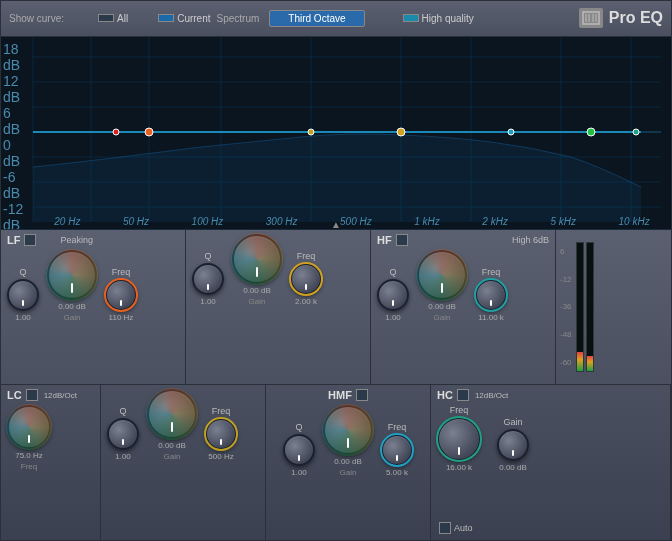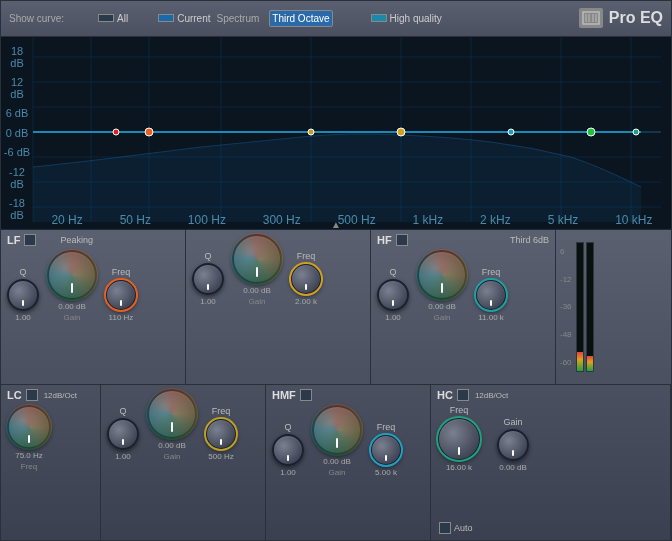--- a/index.html
+++ b/index.html
@@ -51,21 +51,21 @@
       background: #2a3a4a;
     }
     .curve-indicator.blue { background: #1a6aaa; }
     .curve-indicator.cyan { background: #1a8aaa; }
     .curve-label { color: #ccc; font-size: 10px; }
     .spectrum-dropdown {
       background: #2a6aaa;
       border: 1px solid #888;
       color: #fff;
       font-size: 10px;
-      padding: 2px 2px;
+      padding: 2px 18px;
       cursor: pointer;
       border-radius: 2px;
     }
 
     .logo-area {
       margin-left: auto;
       display: flex;
       align-items: center;
       gap: 6px;
     }
@@ -110,35 +110,36 @@
       top: 0;
       bottom: 0;
       width: 32px;
       display: flex;
       flex-direction: column;
       justify-content: space-around;
       padding: 4px 2px;
     }
     .db-label {
       color: #4a8aaa;
-      font-size: 11px;
-      text-align: center;
+      font-size: 14px;
+      text-align: left;
     }
 
     .freq-labels {
       position: absolute;
       bottom: 2px;
       left: 32px;
       right: 0;
       display: flex;
       justify-content: space-around;
     }
     .freq-label {
       color: #4a8aaa;
-      font-size: 12px;
+      font-size: 10px;
+      font-style: italic;
     }
 
     
     .collapse-arrow {
       position: absolute;
       bottom: 0;
       left: 50%;
       transform: translateX(-50%);
       width: 20px;
       height: 10px;
@@ -518,21 +519,21 @@
             </div>
             <span class="knob-value">2.00 k</span>
           </div>
         </div>
       </div>
 
       <div class="band-section hf-section" style="width:185px;position:relative;">
         <div class="band-header">
           <span class="band-name">HF</span>
           <div class="band-toggle"></div>
-          <span class="shelf-label" style="position:static;margin-left:auto;">Third 6dB</span>
+          <span class="shelf-label" style="position:static;margin-left:auto;">High 6dB</span>
         </div>
         <div class="knob-row">
           <div class="knob-group">
             <span class="knob-label-top">Q</span>
             <div class="knob small">
               <div class="knob-indicator"></div>
             </div>
             <span class="knob-value">1.00</span>
           </div>
           <div class="knob-group">
@@ -622,21 +623,21 @@
             <span class="knob-label-top">Freq</span>
             <div class="knob small" style="position:relative;">
               <div class="knob-ring" style="position:absolute;top:-3px;left:-3px;right:-3px;bottom:-3px;border-radius:50%;border:2px solid #c0a020;"></div>
               <div class="knob-indicator"></div>
             </div>
             <span class="knob-value">500 Hz</span>
           </div>
         </div>
       </div>
 
-      <div class="band-section hmf-section" style="width:165px;">
+      <div class="band-section hmf-section" style="width:165px;align-items:center;">
         <div class="band-header">
           <span class="band-name">HMF</span>
           <div class="band-toggle"></div>
         </div>
         <div class="knob-row">
           <div class="knob-group">
             <span class="knob-label-top">Q</span>
             <div class="knob small">
               <div class="knob-indicator"></div>
             </div>

